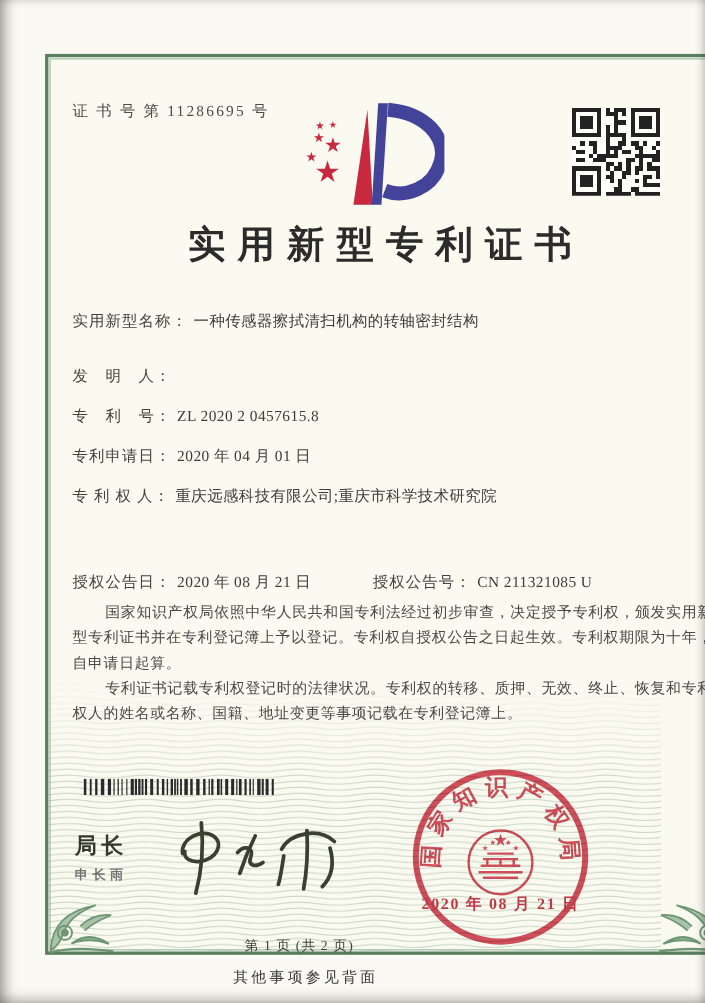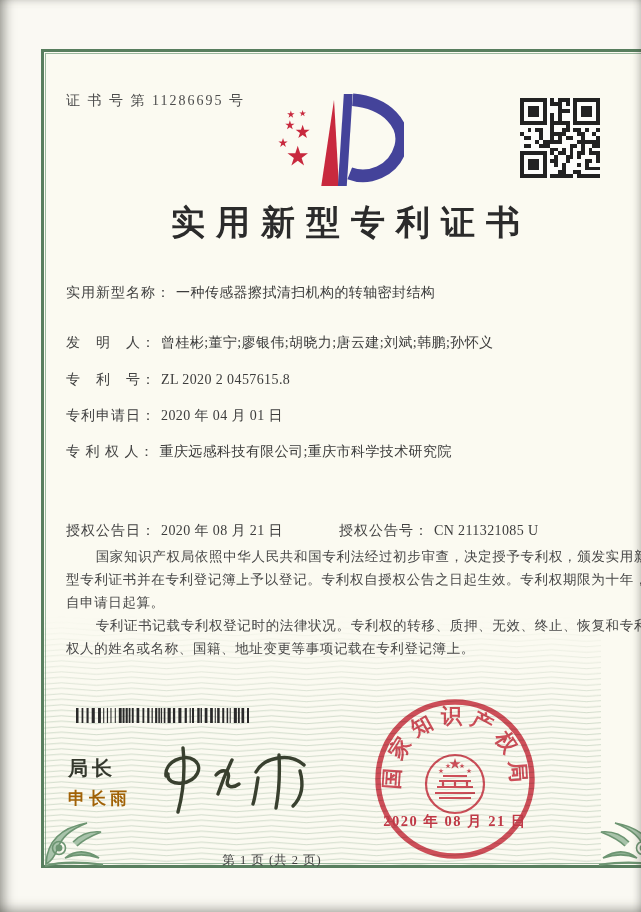--- a/index.html
+++ b/index.html
@@ -23,21 +23,21 @@
         letter-spacing:11px;color:#2b2b2b;z-index:2;}
   .f-row{position:absolute;left:22px;right:26px;display:flex;font-size:14px;line-height:21px;z-index:2;}
   .f-label{white-space:pre;letter-spacing:1px;color:#424242;flex:none;}
   .f-value{margin-left:5px;letter-spacing:.4px;color:#3c3c3c;flex:1;}
   .pair2{margin-left:56px;display:flex;}
   .paras{position:absolute;left:22px;right:10px;top:494px;z-index:2;}
   .paras p{margin:0;font-size:13.5px;line-height:1.7;letter-spacing:.6px;color:#474747;
         text-indent:2.2em;text-align:justify;}
   .barcode{position:absolute;left:32px;top:656px;width:173px;height:15px;z-index:2;}
   .signer-title{position:absolute;left:24px;top:703px;font-size:20px;letter-spacing:4px;font-weight:600;color:#34382d;z-index:2;}
-  .signer-name{position:absolute;left:24px;top:735px;font-size:17px;letter-spacing:4px;font-weight:600;color:#a16207;z-index:2;}
+  .signer-name{position:absolute;left:24px;top:735px;font-size:12px;letter-spacing:4px;font-weight:600;color:#737373;z-index:2;}
   .signature{position:absolute;left:108px;top:688px;width:185px;height:84px;z-index:2;}
   .seal{position:absolute;left:328px;top:644px;width:166px;height:166px;z-index:3;
         mix-blend-mode:multiply;opacity:.92;}
   .seal-date{position:absolute;left:331px;top:760px;width:160px;text-align:center;font-size:14.5px;
         letter-spacing:1.5px;color:#bf3946;z-index:4;font-weight:600;}
   .page-no{position:absolute;left:228px;top:800px;transform:translateX(-50%);font-size:12.5px;
         letter-spacing:1px;color:#3e3e3e;white-space:nowrap;z-index:2;}
   .corner{position:absolute;bottom:-3px;width:62px;height:50px;z-index:1;}
   .corner.l{left:-1px;}
   .corner.r{right:-1px;transform:scaleX(-1);}
@@ -238,21 +238,20 @@
       </svg>
 
     <div class="title">实用新型专利证书</div>
 
     <div class="f-row" style="top:230px">
       <span class="f-label">实用新型名称：</span>
       <span class="f-value">一种传感器擦拭清扫机构的转轴密封结构</span>
     </div>
     <div class="f-row" style="top:280px">
       <span class="f-label">发　明　人：</span>
-      <span class="f-value">曾桂彬;董宁;廖银伟;胡晓力;唐云建;刘斌;韩鹏;孙怀义</span>
     </div>
     <div class="f-row" style="top:317px">
       <span class="f-label">专　利　号：</span>
       <span class="f-value">ZL 2020 2 0457615.8</span>
     </div>
     <div class="f-row" style="top:353px">
       <span class="f-label">专利申请日：</span>
       <span class="f-value">2020 年 04 月 01 日</span>
     </div>
     <div class="f-row" style="top:389px">
@@ -354,13 +353,14 @@
       </g>
       <defs>
         <path id="st2" d="M0,-1 L0.2245,-0.309 L0.951,-0.309 L0.363,0.118 L0.588,0.809 L0,0.382 L-0.588,0.809 L-0.363,0.118 L-0.951,-0.309 L-0.2245,-0.309 Z"></path>
       </defs>
     </svg>
     <div class="seal-date">2020 年 08 月 21 日</div>
 
     <div class="page-no">第 1 页 (共 2 页)</div>
   </div>
 
+  <div class="back-note">其他事项参见背面</div>
 </div>
 
 </body></html>

